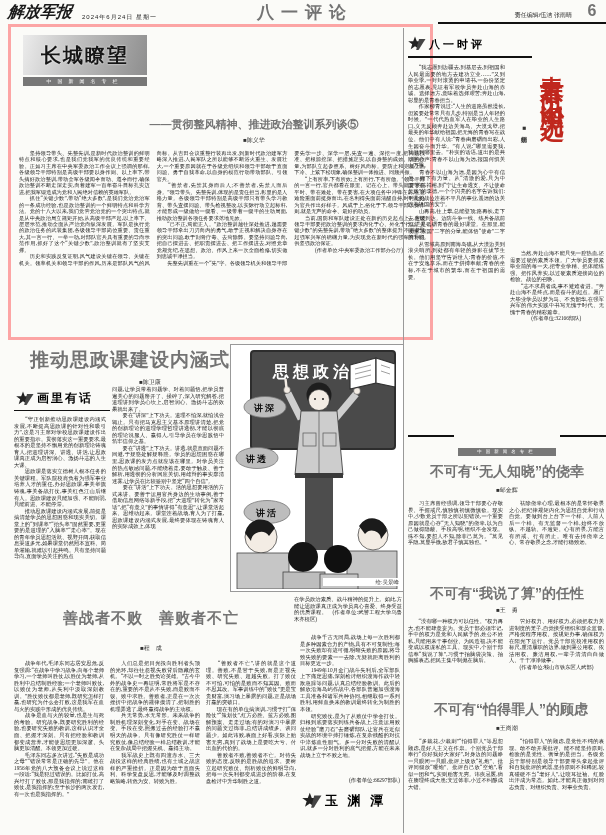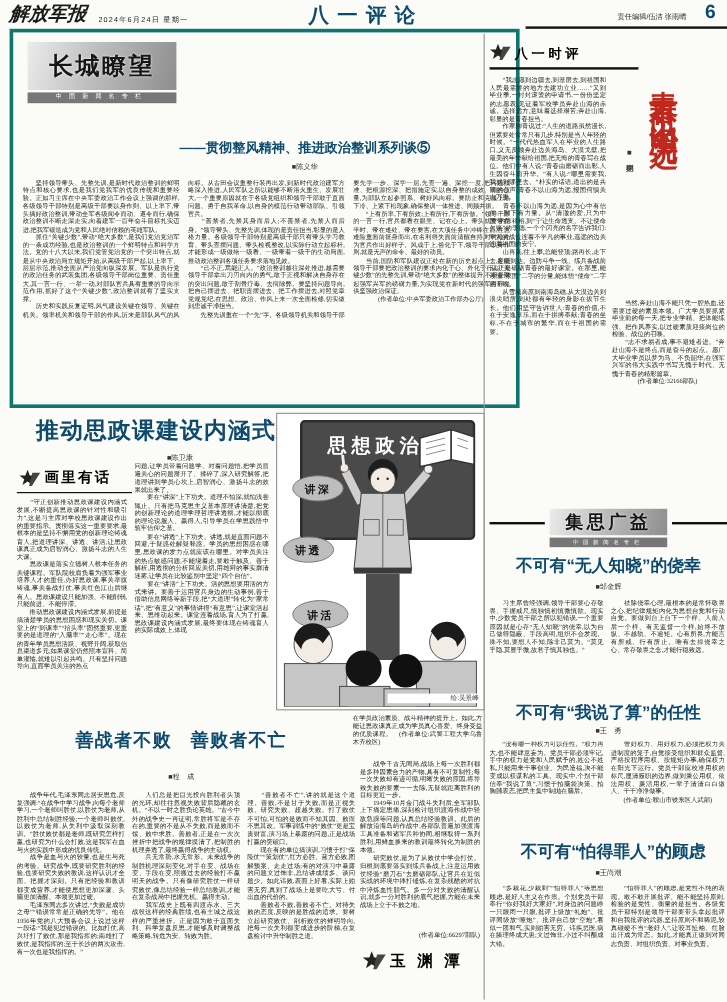--- a/index.html
+++ b/index.html
@@ -2,21 +2,21 @@
 <html><head>
 <meta charset="utf-8">
 <style>
   html,body{margin:0;padding:0;}
   .page{position:relative;width:606px;height:835px;background:#fbfbf8;overflow:hidden;
         font-family:"Liberation Serif",serif;color:#1a1a1a;}
   .abs{position:absolute;}
   .bt{position:absolute;font:5.3px/6.55px "Liberation Serif",serif;text-align:justify;
       white-space:pre-wrap;overflow:hidden;color:#222;}
   .hl{position:absolute;font-family:"Liberation Sans",sans-serif;font-weight:900;
-      color:#0c4a6e;text-align:center;line-height:1.1;}
+      color:#737373;text-align:center;line-height:1.1;}
   .au{position:absolute;font:6px/8px "Liberation Serif",serif;text-align:center;color:#333;}
   .rule{position:absolute;background:#111;}
   .grayrule{position:absolute;background:#999;}
   .maststrip{position:absolute;background:#777;color:#fff;text-align:center;
       font-family:"Liberation Sans",sans-serif;overflow:hidden;}
   .mastbox{position:absolute;background:linear-gradient(105deg,#ececec,#bdbdbd 45%,#8e8e8e);
       display:flex;align-items:center;justify-content:center;
       font-family:"Liberation Sans",sans-serif;font-weight:900;color:#161616;
       text-shadow:0 0 2px #fff;}
   .starlogo{position:absolute;display:flex;align-items:center;gap:3px;}
@@ -28,21 +28,21 @@
 
 <div class="page">
 
   <div class="abs" style="left:8px;top:2px;width:70px;font:italic 900 16px 'DejaVu Serif',serif;transform:skewX(-6deg);">解放军报</div>
   <div class="abs" style="left:82px;top:13px;font:6px/8px 'Liberation Sans',sans-serif;letter-spacing:1px;color:#222;">2024年6月24日 星期一</div>
   <div class="hl" style="left:238px;top:4px;width:134px;font-size:17px;letter-spacing:7px;">八一评论</div>
   <div class="abs" style="left:462px;top:11px;width:110px;font:6px/8px 'Liberation Sans',sans-serif;color:#222;text-align:right;">责任编辑/伍洁 张雨晴</div>
   <div class="hl" style="left:582px;top:2px;width:20px;font-size:16px;">6</div>
   <div class="rule" style="left:438px;top:22px;width:168px;height:2px;"></div>
 
-  <div class="abs" style="left:8px;top:24px;width:419px;height:310px;border:3px solid #0f766e;">
+  <div class="abs" style="left:8px;top:24px;width:419px;height:310px;border:3px solid #fca5a5;">
     <div class="mastbox" style="left:12px;top:8px;width:124px;height:40px;font-size:20px;letter-spacing:2px;">长城瞭望</div>
     <div class="maststrip" style="left:12px;top:50px;width:124px;height:9px;font-size:5px;line-height:9px;letter-spacing:6px;">中国新闻名专栏</div>
 
     <div class="hl" style="left:78px;top:91px;width:330px;font-size:11px;font-weight:700;">——贯彻整风精神、推进政治整训系列谈⑤</div>
     <div class="au" style="left:78px;top:109px;width:330px;">■陈义华</div>
 
     <div class="bt" style="left:8px;top:123px;width:406px;height:186px;column-count:3;column-gap:7px;font-size:5.2px;line-height:6.45px;">　　坚持领导带头、先整先训,是新时代政治整训的鲜明特点和核心要求,也是我们党我军的优良传统和重要经验。正如习主席在中央军委政治工作会议上强调的那样,各级领导干部特别是高级干部要以身作则、以上率下,带头搞好政治整训,带动全军各级闻令而动、遵令而行,确保政治整训不断走深走实,向着建军一百年奋斗目标扎实迈进,把我军锻造成为党和人民绝对信赖的英雄军队。
 　　抓住“关键少数”,带动“绝大多数”,是我们党治党治军的一条成功经验,也是政治整训的一个鲜明特点和科学方法。党的十八大以来,我们党管党治党的一个突出特点,就是从中央政治局立规矩开始,从高级干部严起,以上率下、层层示范,推动全面从严治党向纵深发展。军队是执行党的政治任务的武装集团,各级领导干部岗位重要、责任重大,其一言一行、一举一动,对部队官兵具有重要的导向示范作用,抓好了这个“关键少数”,政治整训就有了坚实支撑。
 　　历史和实践反复证明,风气建设关键在领导、关键在机关。领率机关和领导干部的作风,历来是部队风气的风向标。从古田会议重整行装再出发,到新时代政治建军方略深入推进,人民军队之所以能够不断浴火重生、发展壮大,一个重要原因就在于各级党组织和领导干部敢于直面问题、勇于自我革命,以自身的模范行动带动部队、引领官兵。
 　　“善禁者,先禁其身而后人;不善禁者,先禁人而后身。”领导带头、先整先训,体现的是责任担当,彰显的是人格力量。各级领导干部特别是高级干部只有带头学习教育、带头查摆问题、带头检视整改,以实际行动立起标杆,才能形成一级做给一级看、一级带着一级干的生动局面,推动政治整训各项任务要求落地见效。
@@ -159,21 +159,20 @@
 　　山再高,往上攀,总能登顶;路再长,走下去,定能到达。边防斗争一线、练兵备战前沿,正是砥砺青春的最好课堂。在那里,能读懂“家国”二字的分量,能体悟“使命”二字的千钧。
 　　从雪域高原到南海岛礁,从大漠边关到浪尖哨所,到处都有年轻的身影在拔节生长。他们用坚守告诉世人:青春的价值,不在于安逸享乐,而在于拼搏奉献;青春的坐标,不在于城市的繁华,而在于祖国的需要。</div>
   <div class="abs vert" style="left:519px;top:124px;height:90px;font:6.5px 'Liberation Serif',serif;color:#333;">■李树娟</div>
   <div class="abs vert" style="left:536px;top:56px;height:260px;font-family:'Liberation Sans',sans-serif;font-weight:900;font-size:24px;letter-spacing:6px;color:#c0281e;">青春不以山海为远</div>
   <div class="bt" style="left:510px;top:250px;width:94px;height:152px;">　　当然,奔赴山海不能只凭一腔热血,还需要过硬的素质本领。广大学员要抓紧毕业前的每一天,把专业学精、把体能练强、把作风养实,以过硬素质迎接岗位的检验、战位的召唤。
 　　“志不求易者成,事不避难者进。”奔赴山海不是终点,而是奋斗的起点。愿广大毕业学员以梦为马、不负韶华,在强军兴军的伟大实践中书写无愧于时代、无愧于青春的精彩篇章。
 　　　　(作者单位:32166部队)</div>
 
   <div class="rule" style="left:408px;top:435px;width:46px;height:1.5px;"></div>
   <div class="rule" style="left:560px;top:435px;width:46px;height:1.5px;"></div>
-  <div class="mastbox" style="left:458px;top:424px;width:98px;height:22px;font-size:15px;letter-spacing:3px;">集思广益</div>
   <div class="maststrip" style="left:458px;top:448px;width:98px;height:8px;font-size:4.5px;line-height:8px;letter-spacing:4px;">中国新闻名专栏</div>
 
   <div class="hl" style="left:408px;top:464px;width:198px;font-size:14px;">不可有“无人知晓”的侥幸</div>
   <div class="au" style="left:408px;top:486px;width:198px;">■邹金辉</div>
   <div class="bt" style="left:408px;top:500px;width:95px;height:78px;">　　习主席曾经强调,领导干部要心存敬畏、手握戒尺,慎独慎初慎微慎欲。现实中,少数党员干部之所以犯错误,一个重要原因就是心存“无人知晓”的侥幸,以为自己做得隐蔽、手段高明,组织不会发现。殊不知,要想人不知,除非己莫为。“莫见乎隐,莫显乎微,故君子慎其独也。”</div>
   <div class="bt" style="left:509px;top:500px;width:95px;height:78px;">　　祛除侥幸心理,最根本的是常怀敬畏之心,把纪律规矩内化为思想自觉和行动自觉。要做到台上台下一个样、人前人后一个样、有无监督一个样,始终不放纵、不越轨、不逾矩。心有所畏,方能言有所戒、行有所止。唯有去掉侥幸之心、常存敬畏之念,才能行稳致远。</div>
 
   <div class="hl" style="left:408px;top:586px;width:198px;font-size:14px;">不可有“我说了算”的任性</div>
   <div class="au" style="left:408px;top:606px;width:198px;">■王　勇</div>
   <div class="bt" style="left:408px;top:618px;width:95px;height:76px;">　　“没有哪一种权力可以任性。”权力再大,也不能肆意妄为。党员干部必须牢记,手中的权力是党和人民赋予的,姓公不姓私,只能用来干事创业、为民造福,决不能变成以权谋私的工具。现实中,个别干部信奉“我说了算”,习惯于拍脑袋决策、拍胸脯表态,把民主集中制抛在脑后。</div>

